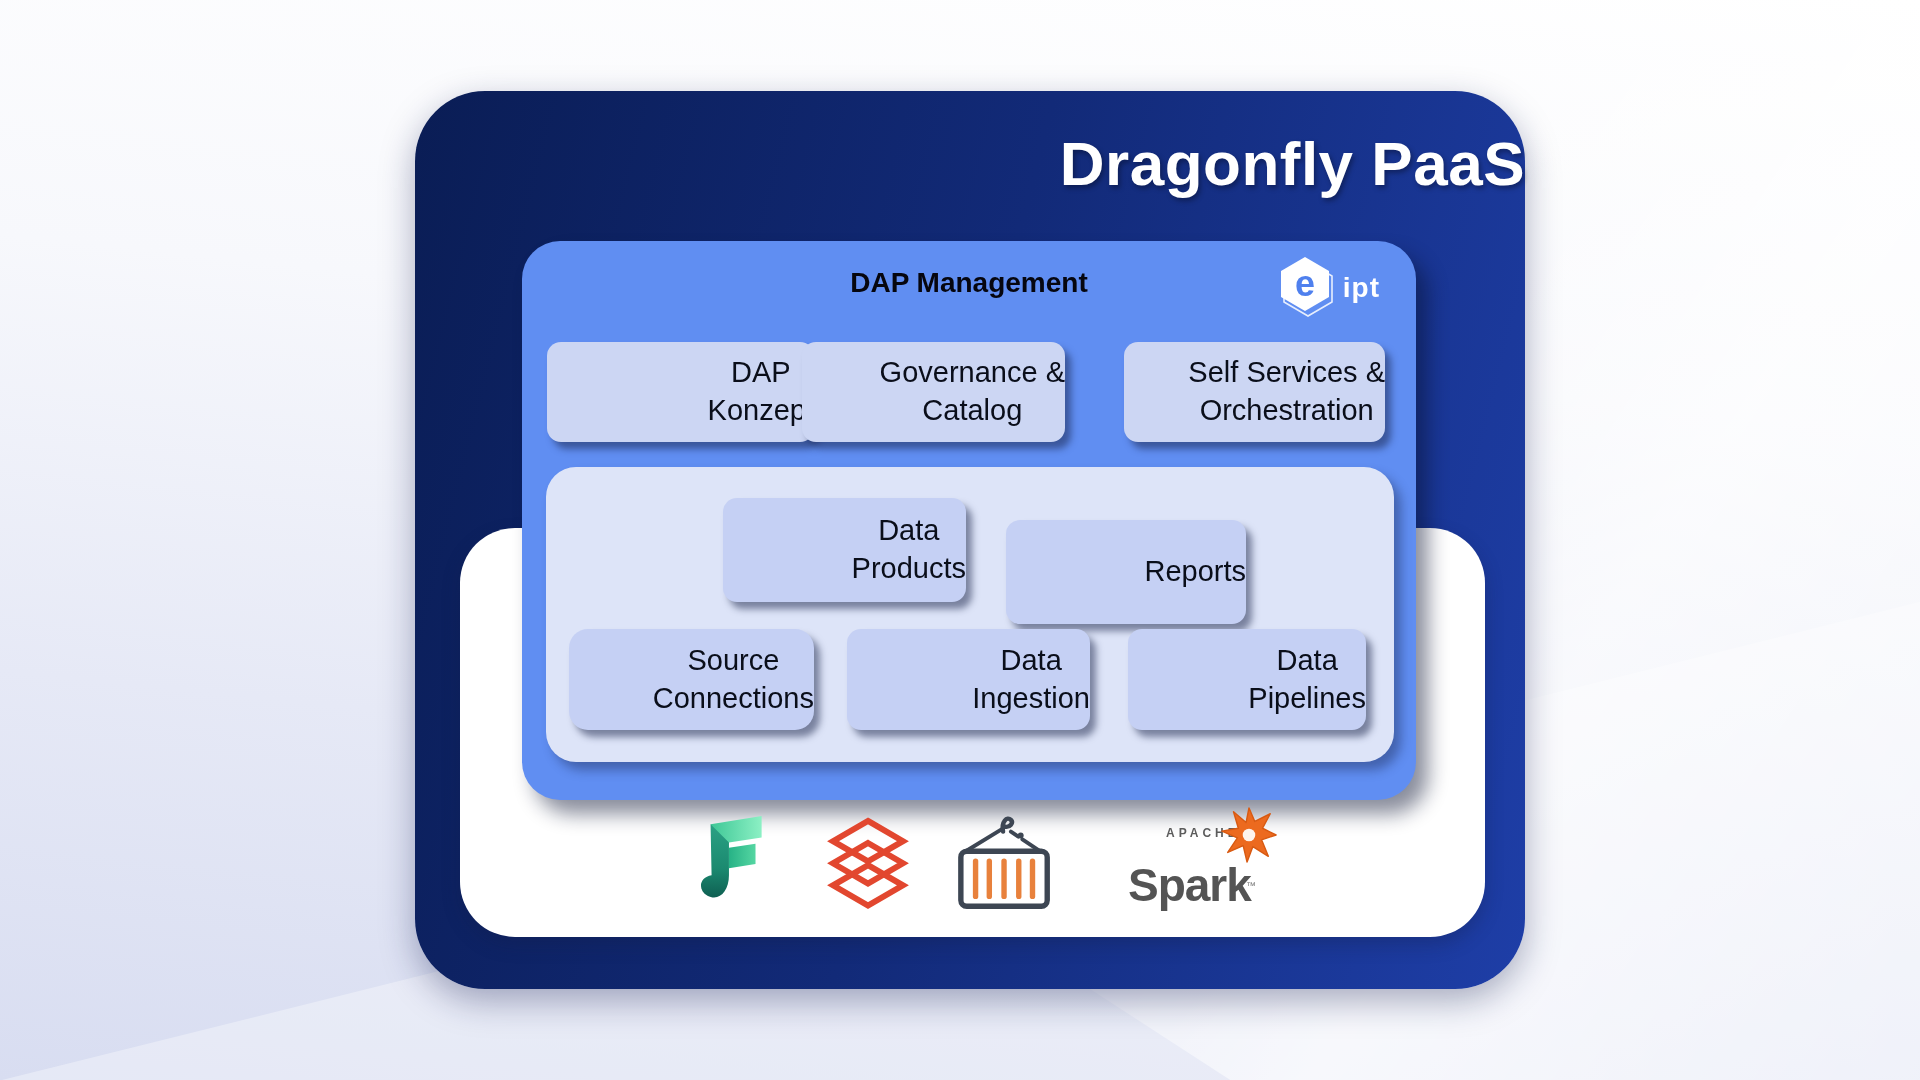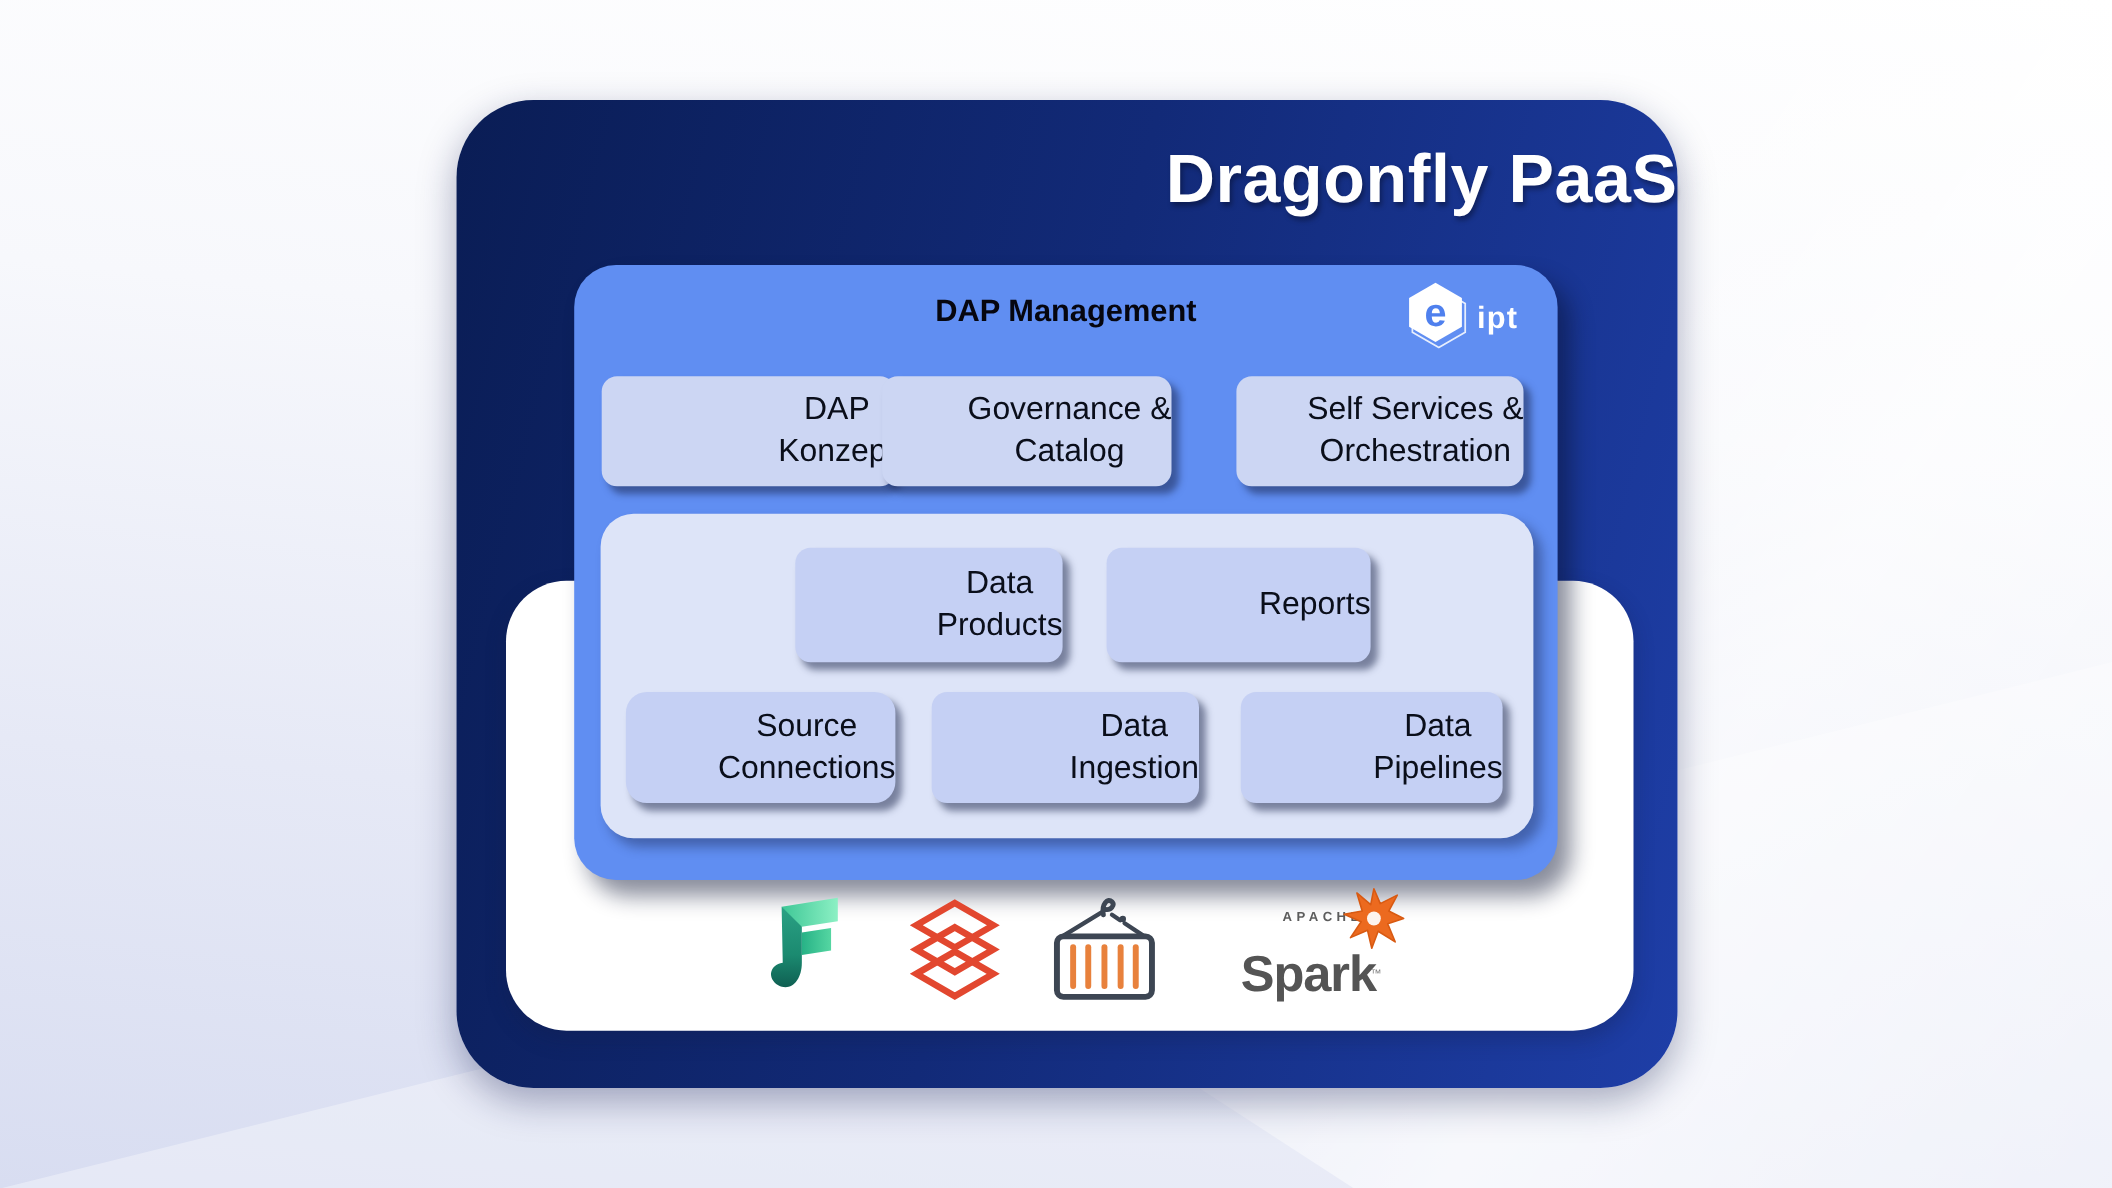--- a/index.html
+++ b/index.html
@@ -61,21 +61,21 @@
   .cap-1{left:547px;top:342px;width:267px;height:100px;}
   .cap-2{left:802px;top:342px;width:263px;height:100px;}
   .cap-3{left:1124px;top:342px;width:261px;height:100px;}
   .platform-area{
     position:absolute;left:546px;top:467px;width:848px;height:295px;
     background:var(--platform-area,#dde4f8);border-radius:30px;
     box-shadow:7px 8px 11px rgba(22,32,70,.40);
   }
   .platform-box{background:var(--platform-box,#c5d0f4);}
   .pf-products{left:723px;top:498px;width:243px;height:104px;}
-  .pf-reports{left:1006px;top:498px;width:240px;height:104px;padding-left:33px;}
+  .pf-reports{left:1006px;top:520px;width:240px;height:104px;padding-left:33px;}
   .pf-sources{left:569px;top:629px;width:245px;height:101px;border-radius:19px;}
   .pf-ingestion{left:847px;top:629px;width:243px;height:101px;}
   .pf-pipelines{left:1128px;top:629px;width:238px;height:101px;}
   .logo{position:absolute;}
   .lg-fabric{left:698px;top:814px;}
   .lg-databricks{left:822px;top:816px;}
   .lg-container{left:952px;top:812px;}
   .lg-spark{left:1128px;top:818px;width:150px;height:86px;}
   .spark-apache{
     position:absolute;left:38px;top:8px;

